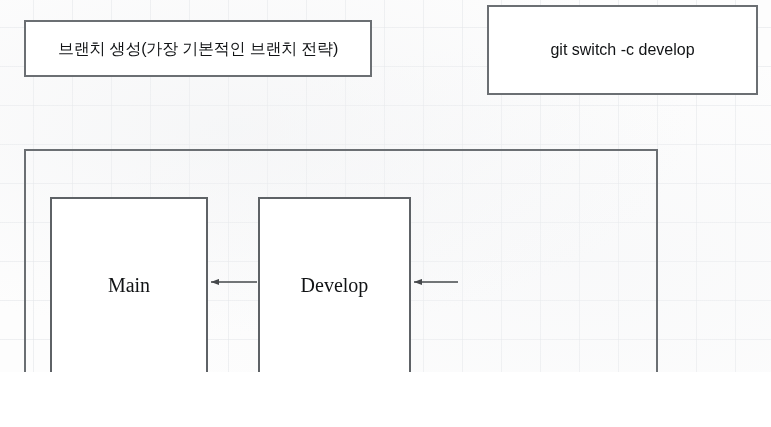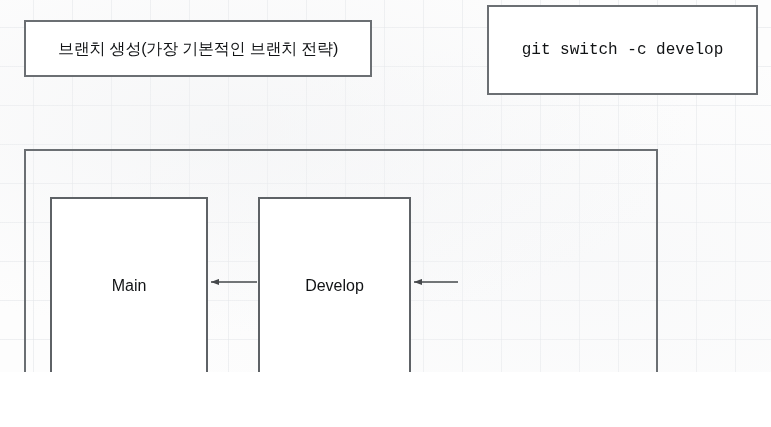--- a/index.html
+++ b/index.html
@@ -61,36 +61,36 @@
   }
 
   
   #command-box {
     left: 487px;
     top: 5px;
     width: 271px;
     height: 90px;
     border: 2px solid #6b6f73;
     font-size: 16px;
-    font-family: Liberation Mono, monospace;
   }
 
   
   #container-box {
     left: 24px;
     top: 149px;
     width: 634px;
     height: 266px;
     border: 2px solid #6b6f73;
     background: transparent;
   }
 
   .branch-node {
     border: 2px solid #5e6266;
-    font-size: 16px;
+    font-size: 20px;
+    font-family: Liberation Serif, serif;
   }
 
   #main-node {
     left: 50px;
     top: 197px;
     width: 158px;
     height: 177px;
   }
 
   #develop-node {

